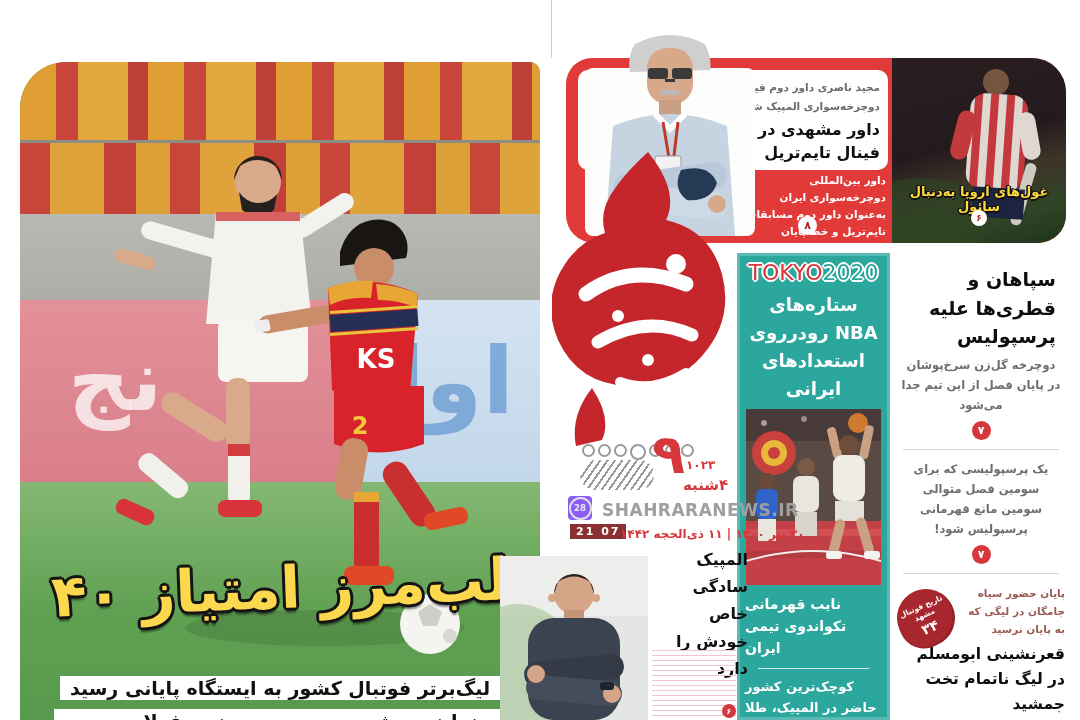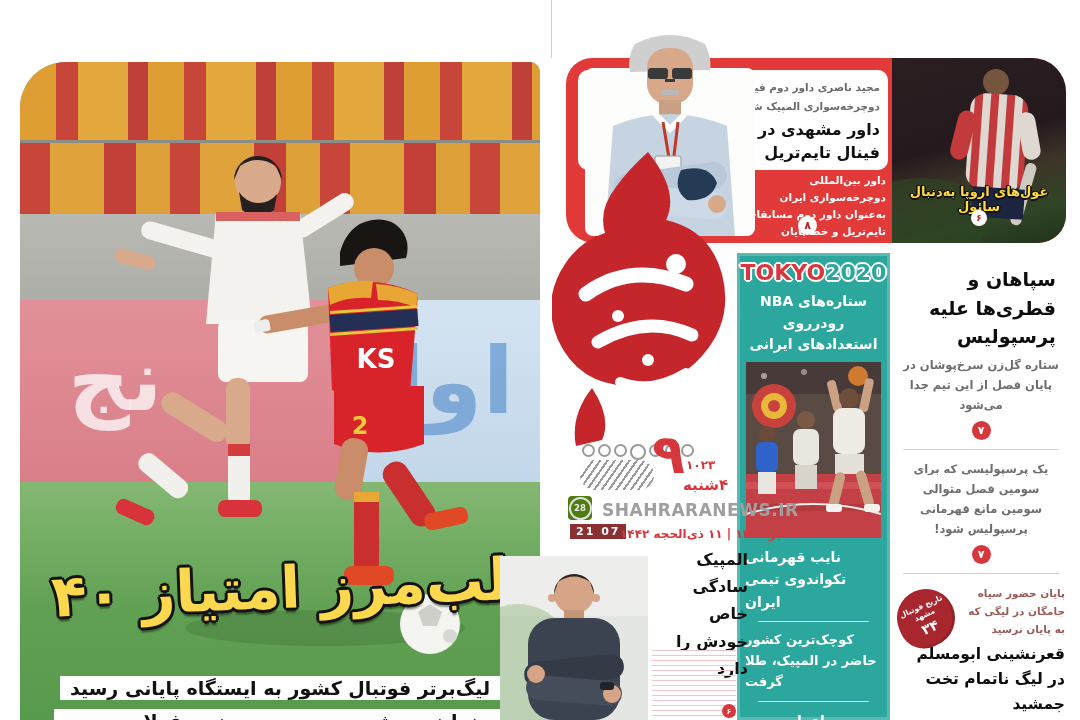--- a/index.html
+++ b/index.html
@@ -47,41 +47,41 @@
   .logo-blob{left:552px;top:146px;width:186px;height:300px;z-index:5;}
   .masthead{left:556px;top:440px;width:190px;height:120px;z-index:6;}
   .mh-rings{left:26px;top:4px;display:flex;gap:3px;}
   .mh-rings i{display:block;width:9px;height:9px;border:2px solid #9a9a9a;border-radius:50%;}
   .mh-hatch{left:24px;top:20px;width:74px;height:30px;border-radius:16px;
       background:repeating-linear-gradient(-55deg,#9a9a9a 0 2px,transparent 2px 6px);}
   .mh-nine{left:96px;top:-12px;font-size:54px;font-weight:bold;color:#d6373d;line-height:1;}
   .mh-issue{left:130px;top:18px;font-size:12px;font-weight:bold;color:#d6373d;}
   .mh-weekday{left:127px;top:36px;font-size:15px;font-weight:bold;color:#d6373d;}
   .mh-site{left:46px;top:60px;font-size:17px;font-weight:bold;color:#9f9f9f;letter-spacing:.5px;}
-  .mh-badge28{left:12px;top:56px;width:24px;height:24px;background:#4d7c0f;border-radius:4px;
+  .mh-badge28{left:12px;top:56px;width:24px;height:24px;background:#8b5cf6;border-radius:4px;
       display:flex;align-items:center;justify-content:center;}
   .mh-badge28 b{width:19px;height:19px;border:2px double #e0e0e0;border-radius:50%;color:#eee;font-size:8.5px;
       display:flex;align-items:center;justify-content:center;}
   .mh-datebox{left:14px;top:84px;background:#8a3033;color:#fff;font-size:11px;font-weight:bold;padding:1px 6px;letter-spacing:2px;}
   .mh-dateline{left:64px;top:87px;font-size:12px;color:#d6373d;font-weight:bold;white-space:nowrap;}
 
   
   .wrestler{left:500px;top:556px;width:148px;height:164px;z-index:8;overflow:hidden;}
   .wr-headline{left:652px;top:546px;width:96px;font-size:16px;font-weight:bold;color:#101010;text-align:right;line-height:1.7;z-index:8;}
   .wr-rules{left:652px;top:650px;width:84px;height:70px;
       background:repeating-linear-gradient(#f0c6ca 0 1px,transparent 1px 5px);z-index:8;}
   .wr-pgc{left:722px;top:704px;z-index:9;width:14px;height:14px;font-size:8px;margin:0;}
 
   
   .teal-col{left:737px;top:253px;width:153px;height:467px;background:#2ca79e;overflow:hidden;z-index:3;
       box-shadow:inset 0 0 0 3px rgba(255,255,255,.22);}
-  .tk-logo{text-align:center;margin-top:9px;font-weight:bold;font-size:22px;letter-spacing:0;line-height:1;}
+  .tk-logo{text-align:center;margin-top:9px;font-weight:normal;font-size:22px;letter-spacing:0;line-height:1;}
   .tk1{color:#d8383c;text-shadow:-2px 0 #fff,2px 0 #fff,0 -2px #fff,0 2px #fff,-1px -1px #fff,1px 1px #fff,-1px 1px #fff,1px -1px #fff;}
   .tk2{color:#2ca79e;text-shadow:-2px 0 #fff,2px 0 #fff,0 -2px #fff,0 2px #fff,-1px -1px #fff,1px 1px #fff,-1px 1px #fff,1px -1px #fff;}
-  .tk-lead{color:#fff;font-weight:bold;font-size:14px;text-align:center;line-height:1.55;margin:7px 8px 6px;}
+  .tk-lead{color:#fff;font-weight:bold;font-size:18px;text-align:center;line-height:1.55;margin:7px 8px 6px;}
   .tk-photo{display:block;margin:0 auto;width:135px;height:176px;}
   .tk-item{color:#fff;font-weight:bold;font-size:14px;text-align:left;line-height:1.6;margin:8px 8px;}
   .tdiv{border-top:1px solid rgba(255,255,255,.8);width:72%;margin:2px auto;}
 
   
   .right-col{left:897px;top:253px;width:168px;height:467px;overflow:hidden;}
   .rc-headline{font-size:19px;font-weight:bold;color:#0d0d0d;text-align:right;line-height:1.5;margin:12px auto 4px;width:150px;}
   .rc-sub{font-size:11.5px;font-weight:bold;color:#6e6e6e;text-align:center;line-height:1.75;margin:2px 4px;}
   .rdiv{border-top:1px solid #d4d4d4;margin:9px 6px;}
   .badge-circ{width:58px;height:58px;background:#a8262e;border-radius:50% 50% 50% 42%;transform:rotate(-24deg);
@@ -309,21 +309,21 @@
   <div class="tk-item" style="font-size:13px;">کوچک‌ترین کشور حاضر در المپیک، طلا گرفت</div>
   <div class="tdiv"></div>
   <div class="tk-item">اعزام مربی دوومیدانی بدون شاگرد به ژاپن!</div>
 
 </div>
 
 <div class="abs right-col">
 
   <div>
     <div class="rc-headline fa">سپاهان و قطری‌ها علیه پرسپولیس</div>
-    <div class="rc-sub fa">ستاره گل‌زن سرخ‌پوشان در پایان فصل از این تیم جدا می‌شود</div>
+    <div class="rc-sub fa">دوچرخه گل‌زن سرخ‌پوشان در پایان فصل از این تیم جدا می‌شود</div>
     <div class="pgc">۷</div>
   </div>
   <div class="rdiv"></div>
 
   <div>
     <div class="rc-sub fa">یک پرسپولیسی که برای سومین فصل متوالی سومین مانع قهرمانی پرسپولیس شود!</div>
     <div class="pgc">۷</div>
   </div>
   <div class="rdiv"></div>
 

